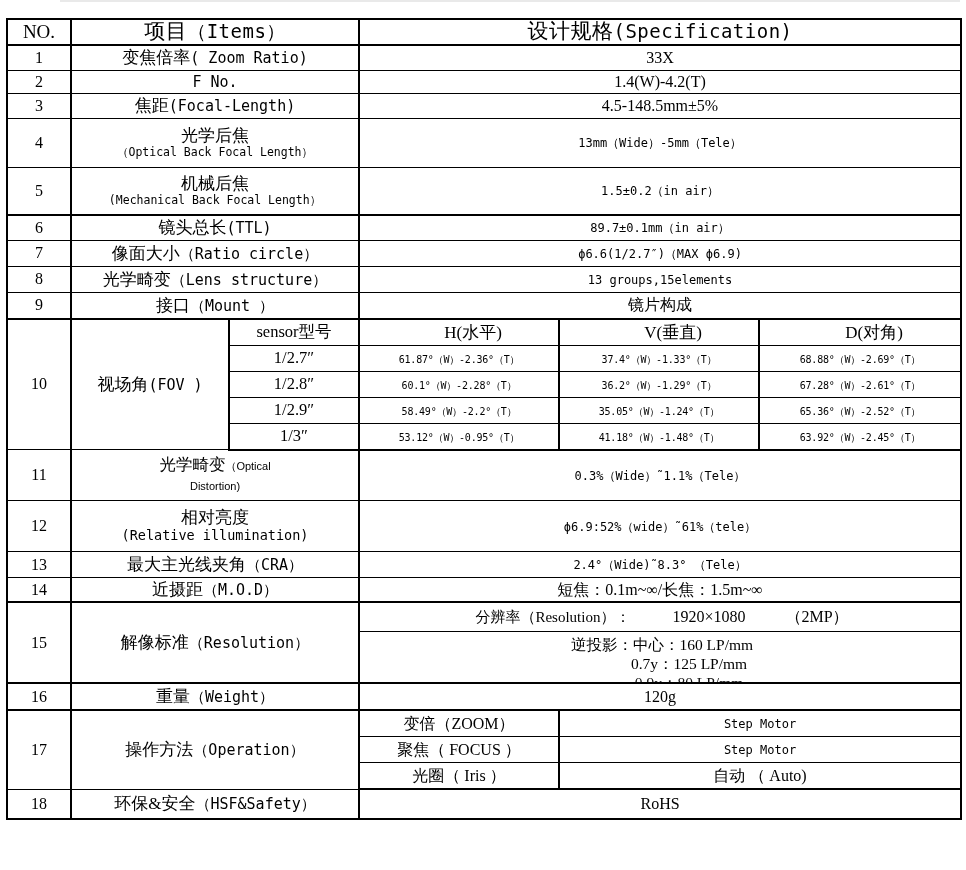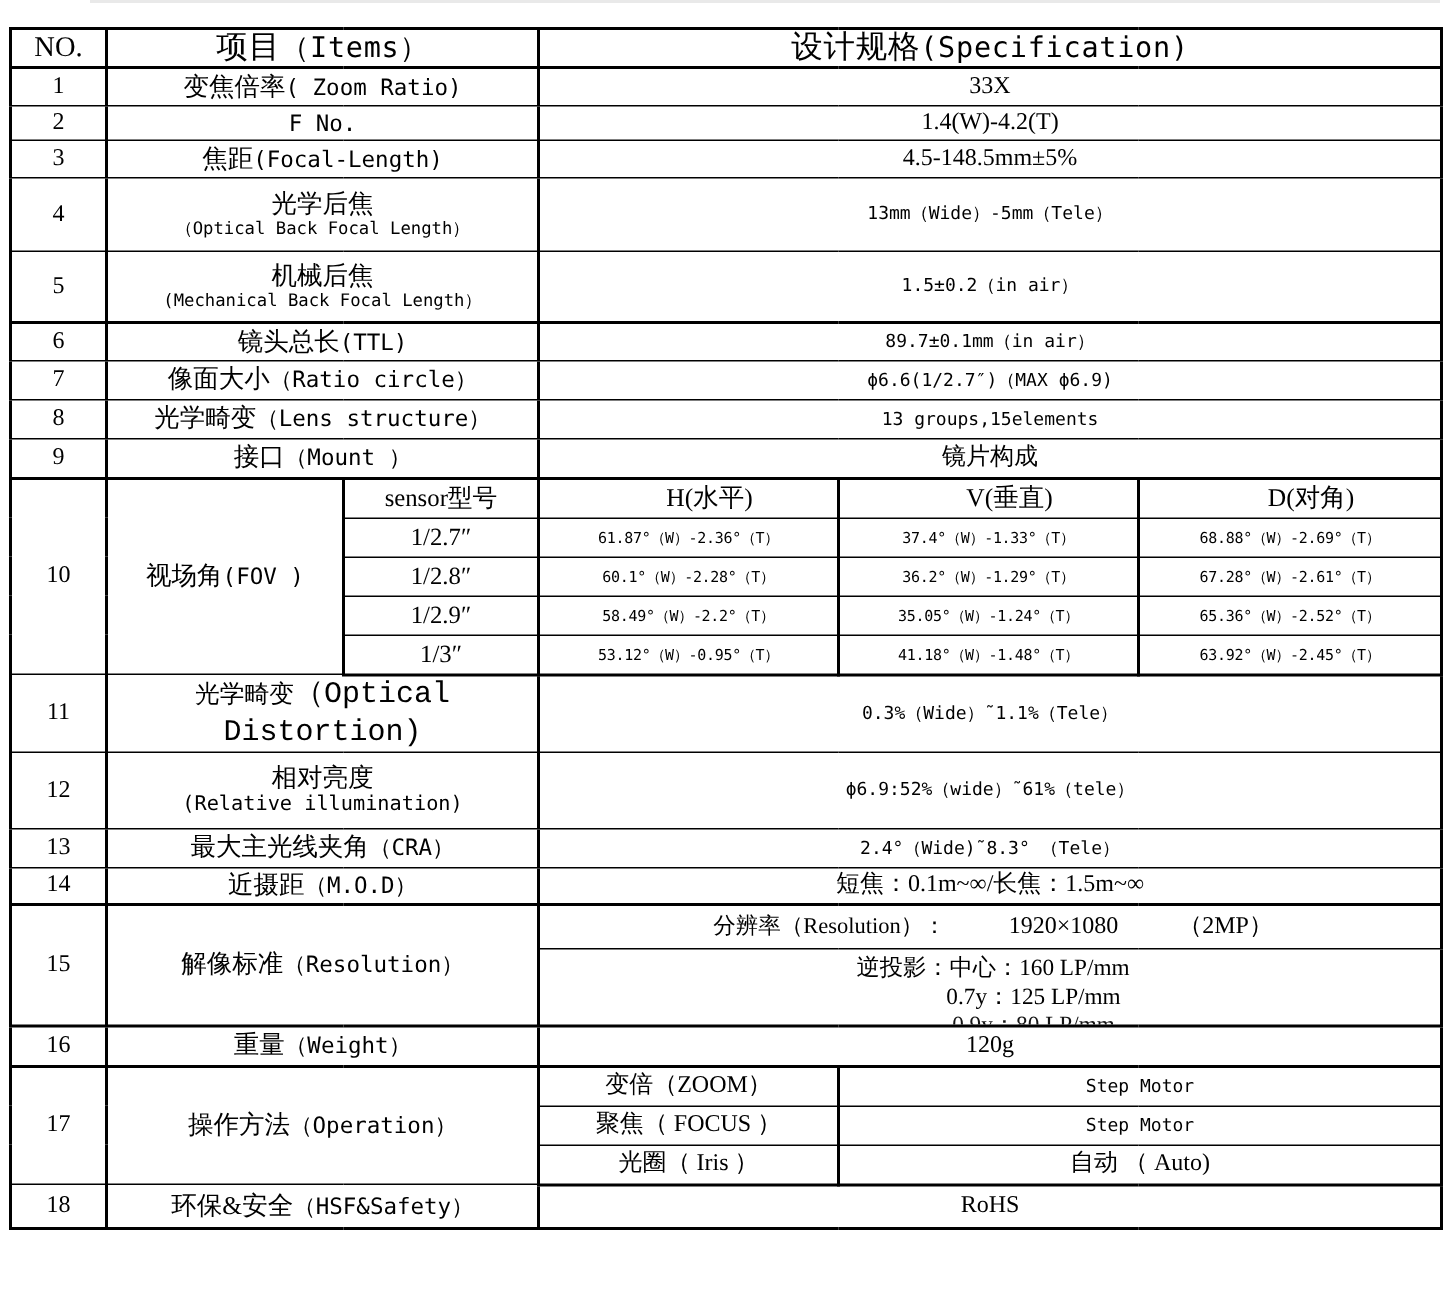--- a/index.html
+++ b/index.html
@@ -79,21 +79,21 @@
   .hdr-no  { font-size: 19px; font-family: "Liberation Serif", serif; }
   .hdr-big { font-size: 21px; letter-spacing: 0.5px; }
   .hdr-big .en { font-family: "DejaVu Sans Mono", monospace; font-size: 19px; }
 
   .idx { font-size: 16px; font-family: "Liberation Serif", serif; }
 
   .item      { font-size: 17px; white-space: nowrap; }
   .item .en  { font-family: "DejaVu Sans Mono", monospace; font-size: 15px; text-align: center; }
   .item-sub  { font-family: "DejaVu Sans Mono", monospace; font-size: 11.5px; display:block; margin-top:1px; }
   .item-two  { font-size: 16.5px; line-height: 1.25; }
-  .item-two .en { font-family: Liberation Mono, monospace; font-size: 20px; }
+  .item-two .en { font-family: Liberation Sans, sans-serif; font-size: 11px; }
   .val-mono { font-family: "DejaVu Sans Mono", "Liberation Mono", monospace; font-size: 12px; }
   .val-sans { font-family: "Liberation Serif", serif; font-size: 16px; }
 
   .fovhdr   { font-size: 17px; margin-left: 28px; }
   .sensor   { font-size: 16.5px; }
   .fovcell  { font-family: "DejaVu Sans Mono", "Liberation Mono", monospace; font-size: 10px; white-space: nowrap; letter-spacing: -0.2px; }
 
   
   .res-top {
     text-align: left;

